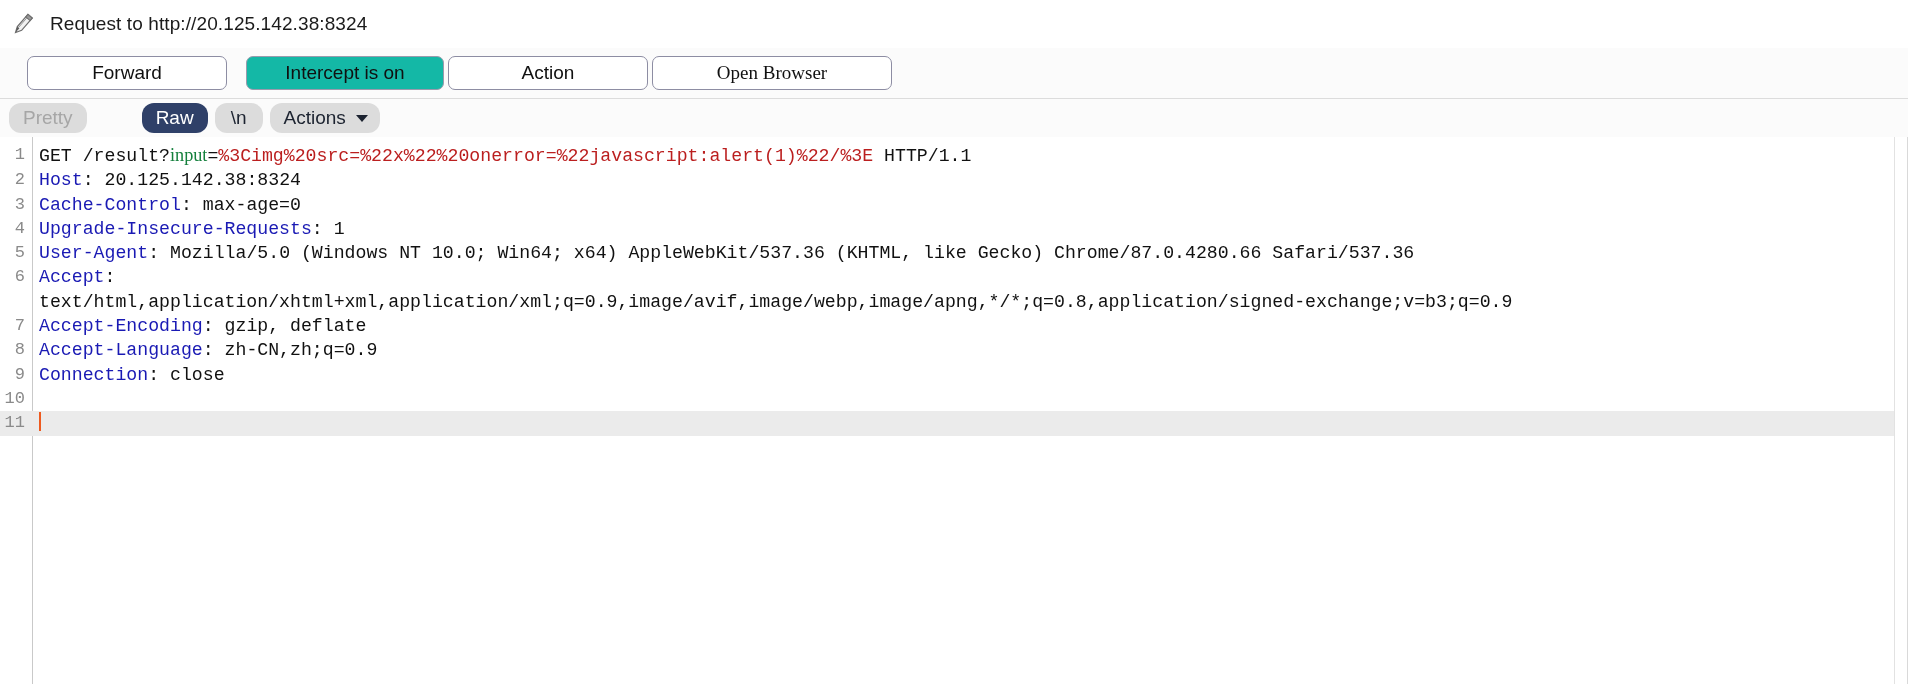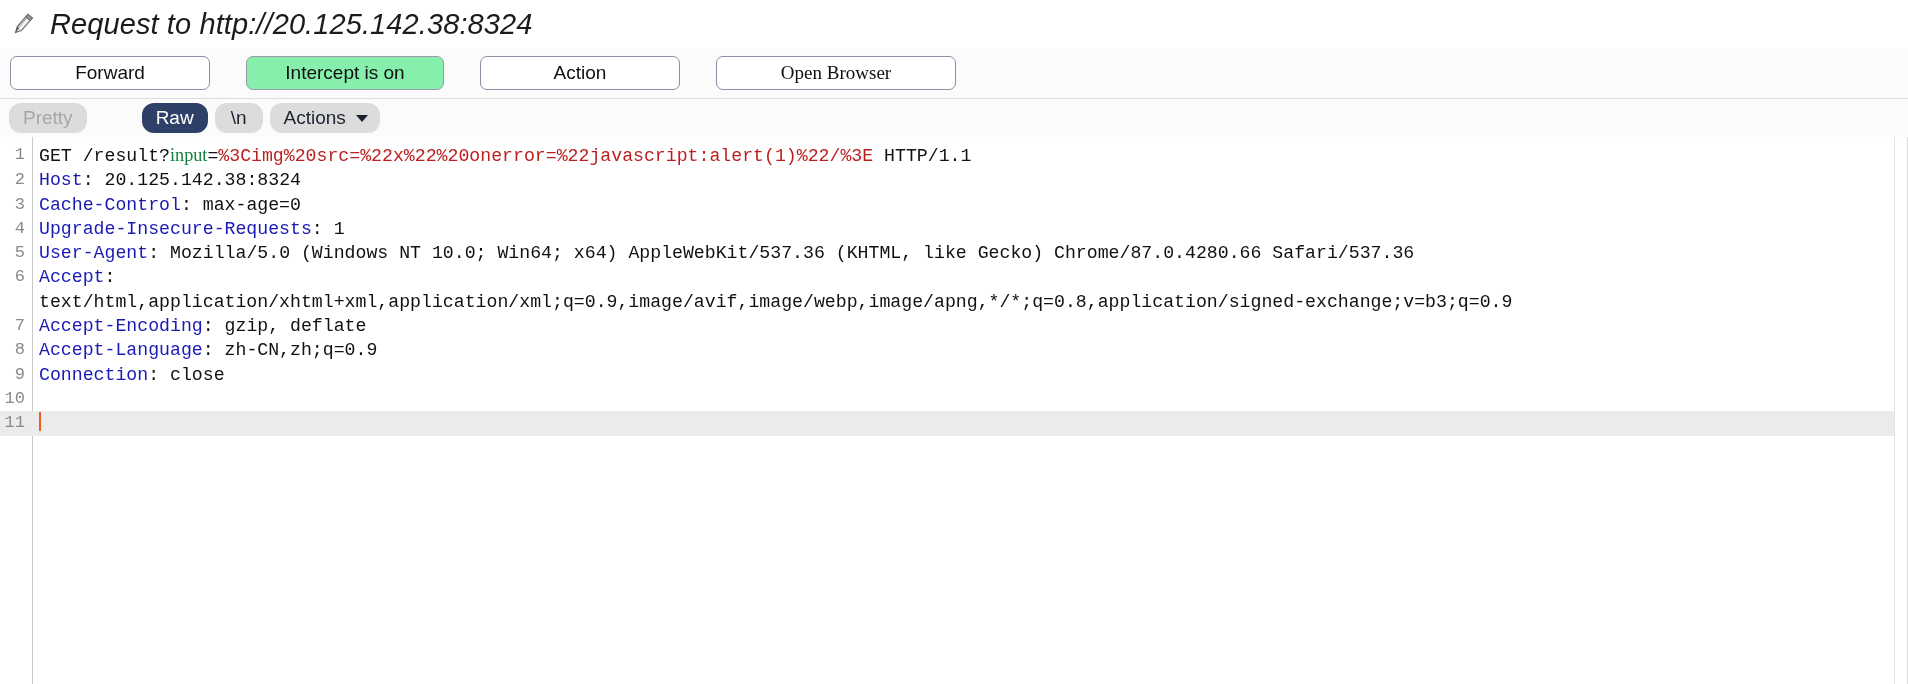--- a/index.html
+++ b/index.html
@@ -27,34 +27,33 @@
     background: #ffffff;
     flex: none;
   }
   .pencil-icon {
     width: 26px; height: 26px;
     flex: none;
     margin-right: 14px;
     display: block;
   }
   .title-text {
-    font-size: 29px;
+    font-size: 19px;
     color: #1b1b1b;
     letter-spacing: 0.1px;
     white-space: nowrap;
-    font-style: italic;
   }
 
   
   .buttonbar {
     height: 50px;
     display: flex;
     align-items: center;
-    gap: 36px;
-    padding: 0 10px;
+    gap: 4px;
+    padding: 0 27px;
     background: #fbfbfb;
     flex: none;
   }
   .btn {
     height: 34px;
     min-width: 118px;
     padding: 0 22px;
     border: 1.3px solid #8d8da3;
     border-radius: 7px;
     background: #ffffff;
@@ -66,22 +65,23 @@
     justify-content: center;
     cursor: pointer;
     white-space: nowrap;
   }
   .btn.wide-forward { width: 200px; }
   .btn.wide-drop { width: 196px; }
   .btn.wide-intercept { width: 198px; }
   .btn.wide-action { width: 200px; }
   .btn.wide-open { width: 240px; font-family: Liberation Serif, serif; }
   .btn.pressed {
-    background: #86efac;
+    background: #14b8a6;
     border-color: #9a9aac;
+    margin-left: 15px;
   }
 
   
   .bar-sep {
     height: 1px;
     background: #dcdcdc;
     flex: none;
   }
 
   

